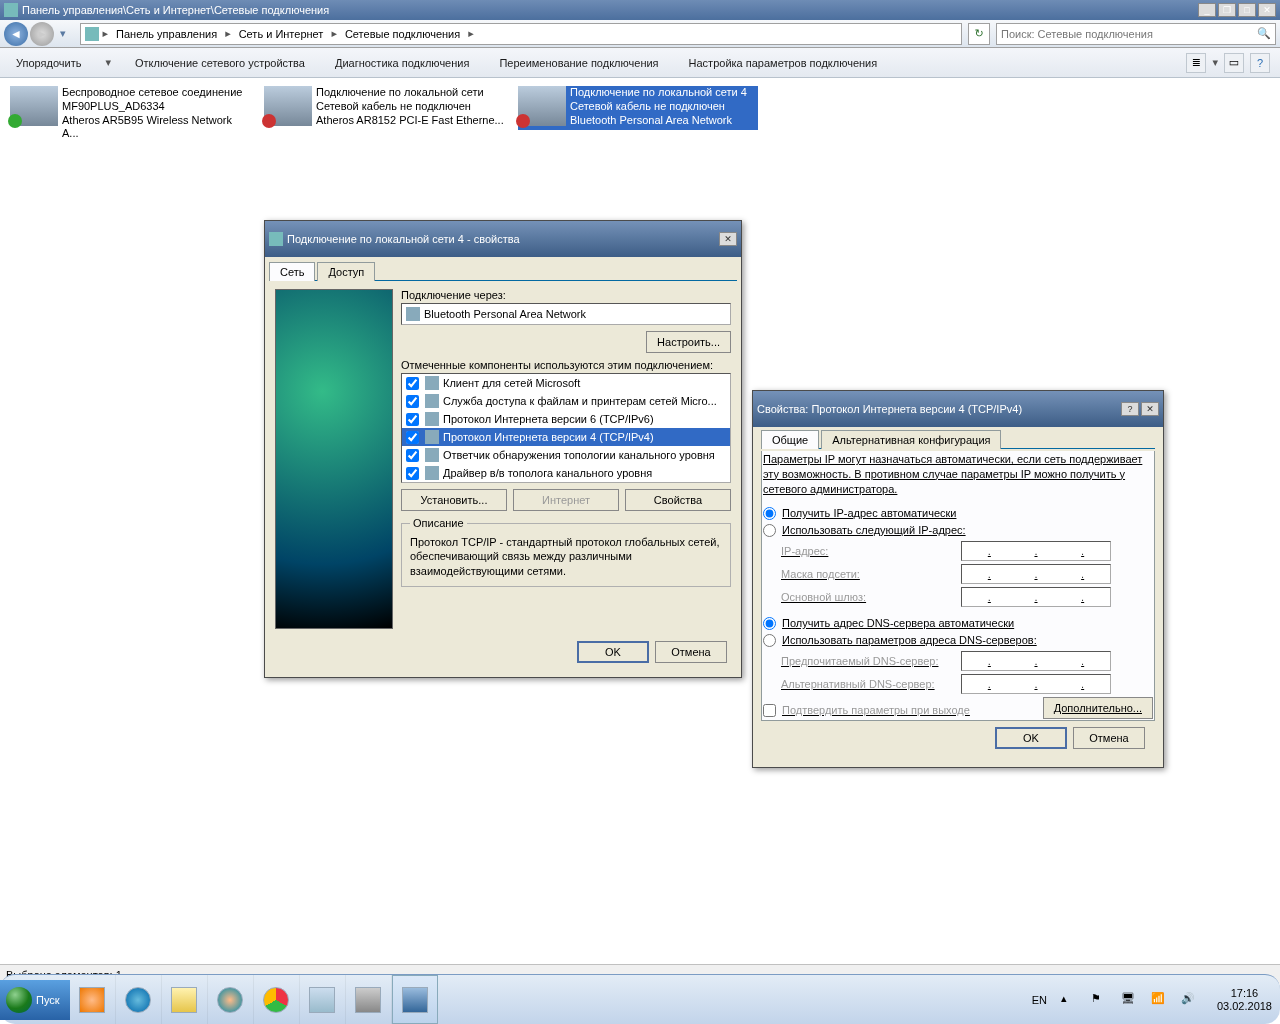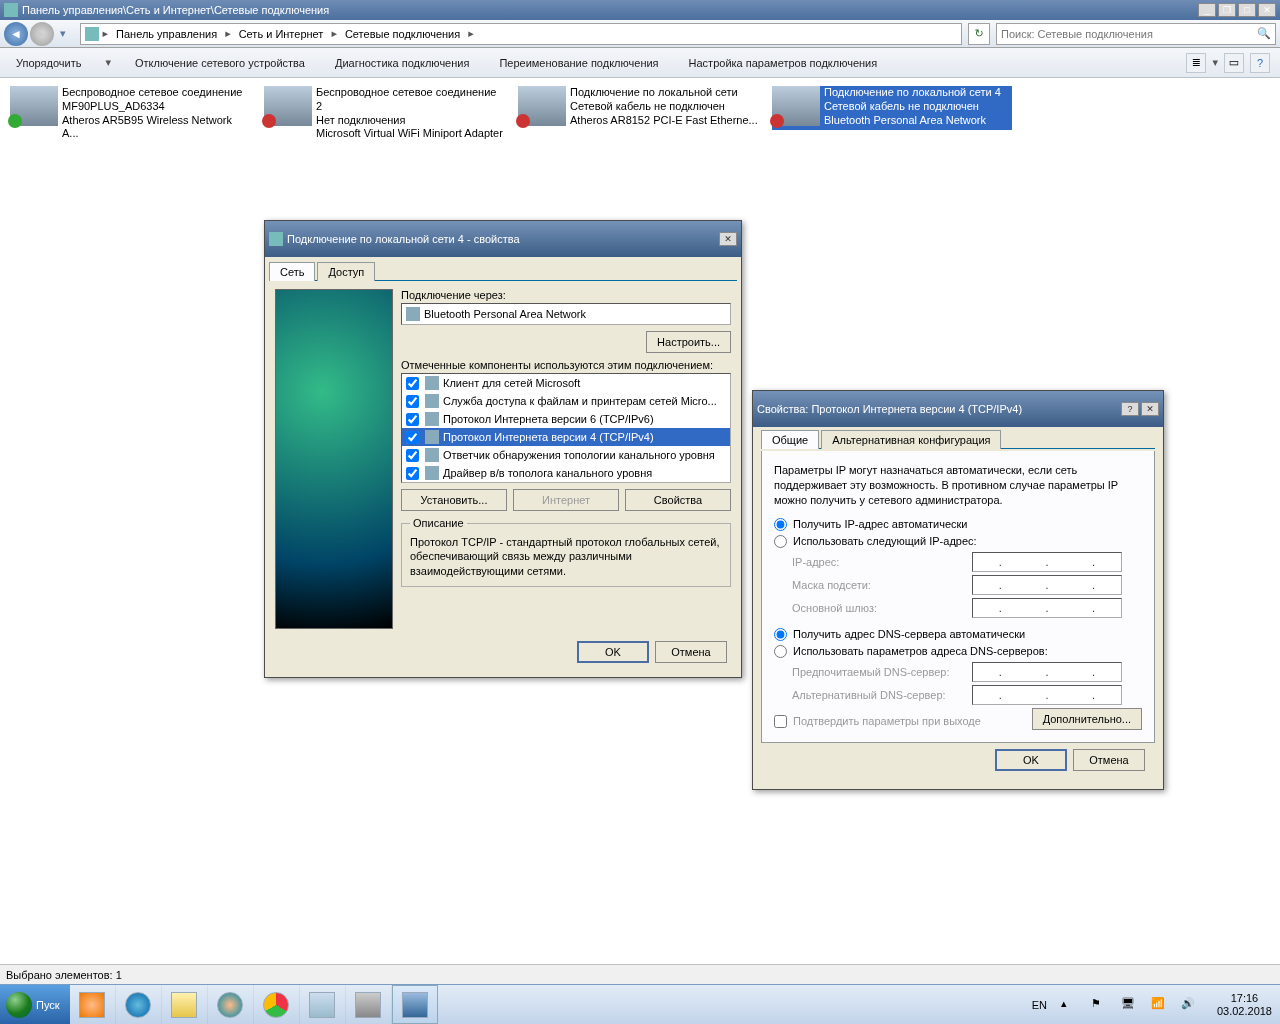--- a/index.html
+++ b/index.html
@@ -63,36 +63,36 @@
 .comp-row .ci { width:14px; height:14px; background:#8ab; }
 .btn-row3 { display: flex; gap: 6px; margin: 6px 0; }
 .btn-row3 .btn { flex:1; }
 .group { border: 1px solid #b0b0b0; padding: 6px 8px 8px; margin-top: 2px; }
 .group legend { font-size: 11px; padding: 0 3px; }
 .dlg-footer { display: flex; justify-content: flex-end; gap: 6px; padding: 6px 10px 10px; }
 
 
 .dlg2 { left: 752px; top: 390px; width: 412px; }
 .dlg2 .dlg-body { padding: 2px 8px 8px; }
-.tabpanel { background:#fcfcfe; border:1px solid #919b9c; border-top:none; padding:12px; }
+.tabpanel { background:#fcfcfe; border:1px solid #919b9c; border-top:none; padding:1px;text-decoration:underline; }
 .intro { margin-bottom: 10px; line-height: 1.35; }
 .radio-row { display: flex; align-items: center; margin: 4px 0; gap:6px;}
 .ip-grid { margin:2px 0 10px 18px; }
 .ip-grid .ip-row { display:flex; align-items:center; margin:3px 0; height:20px; }
 .ip-grid .ip-row label { width:180px; color:#999; }
 .ip-field { width: 150px; height: 20px; background:#fff; border:1px inset #aaa; display:flex; align-items:center; justify-content:space-around; color:#999; padding:0 4px;}
 .ip-field span { color:#333; }
 .chk-row { display:flex; align-items:center; gap:6px; margin-top:8px; color:#999;}
 .adv-row { display:flex; justify-content:flex-end; margin-top:-20px; }
 
 
 .statusbar { position: absolute; bottom: 40px; left:0; right:0; height: 20px; background: #f0f0f0; border-top: 1px solid #c0c0c0; display:flex; align-items:center; padding:0 6px; }
 
 
-.taskbar { position: absolute; bottom: 0; left:0; right:0; height: 40px; background: linear-gradient(#e3ecf6,#c2d4ea); border-top: 1px solid #7b9cc4; display:flex; align-items:center;}
+.taskbar { position: absolute; bottom: 0; left:0; right:0; height: 50px; background: linear-gradient(#e3ecf6,#c2d4ea); border-top: 1px solid #7b9cc4; display:flex; align-items:center;border-radius:15px;}
 .start { height: 40px; padding: 0 10px 0 6px; display:flex; align-items:center; gap:4px; background:linear-gradient(#5aa0e0,#2862a6); color:#fff; }
 .start .orb { width:26px; height:26px; border-radius:50%; background:radial-gradient(circle at 35% 30%,#8fd18f,#1a7a1a 55%,#064); }
 .task-icons { display:flex; height:100%; }
 .task-icons .ti { width:46px; height:100%; display:flex; align-items:center; justify-content:center; border-right:1px solid rgba(0,0,0,.05); }
 .task-icons .ti .sq { width:26px; height:26px; background:#fff; border:1px solid #9ab; }
 .task-icons .ti.active { background:linear-gradient(#dce9f8,#bcd3ec); border:1px solid #8ab; }
 .tray { margin-left:auto; display:flex; align-items:center; height:100%; padding:0 8px; gap:14px; }
 .tray .tri { width:16px; height:16px; }
 .tray-clock { text-align:center; line-height:1.1; margin-left:6px;}
 </style>
@@ -151,28 +151,20 @@
     <div class="conn-icon ok"></div>
     <div class="conn-text">
       <div>Беспроводное сетевое соединение</div>
       <div>MF90PLUS_AD6334</div>
       <div>Atheros AR5B95 Wireless Network A...</div>
     </div>
   </div>
   <div class="conn">
     <div class="conn-icon"></div>
     <div class="conn-text">
-      <div>Беспроводное сетевое соединение 2</div>
-      <div>Нет подключения</div>
-      <div>Microsoft Virtual WiFi Miniport Adapter</div>
-    </div>
-  </div>
-  <div class="conn">
-    <div class="conn-icon"></div>
-    <div class="conn-text">
       <div>Подключение по локальной сети</div>
       <div>Сетевой кабель не подключен</div>
       <div>Atheros AR8152 PCI-E Fast Etherne...</div>
     </div>
   </div>
   <div class="conn selected">
     <div class="conn-icon"></div>
     <div class="conn-text">
       <div>Подключение по локальной сети 4</div>
       <div>Сетевой кабель не подключен</div>

